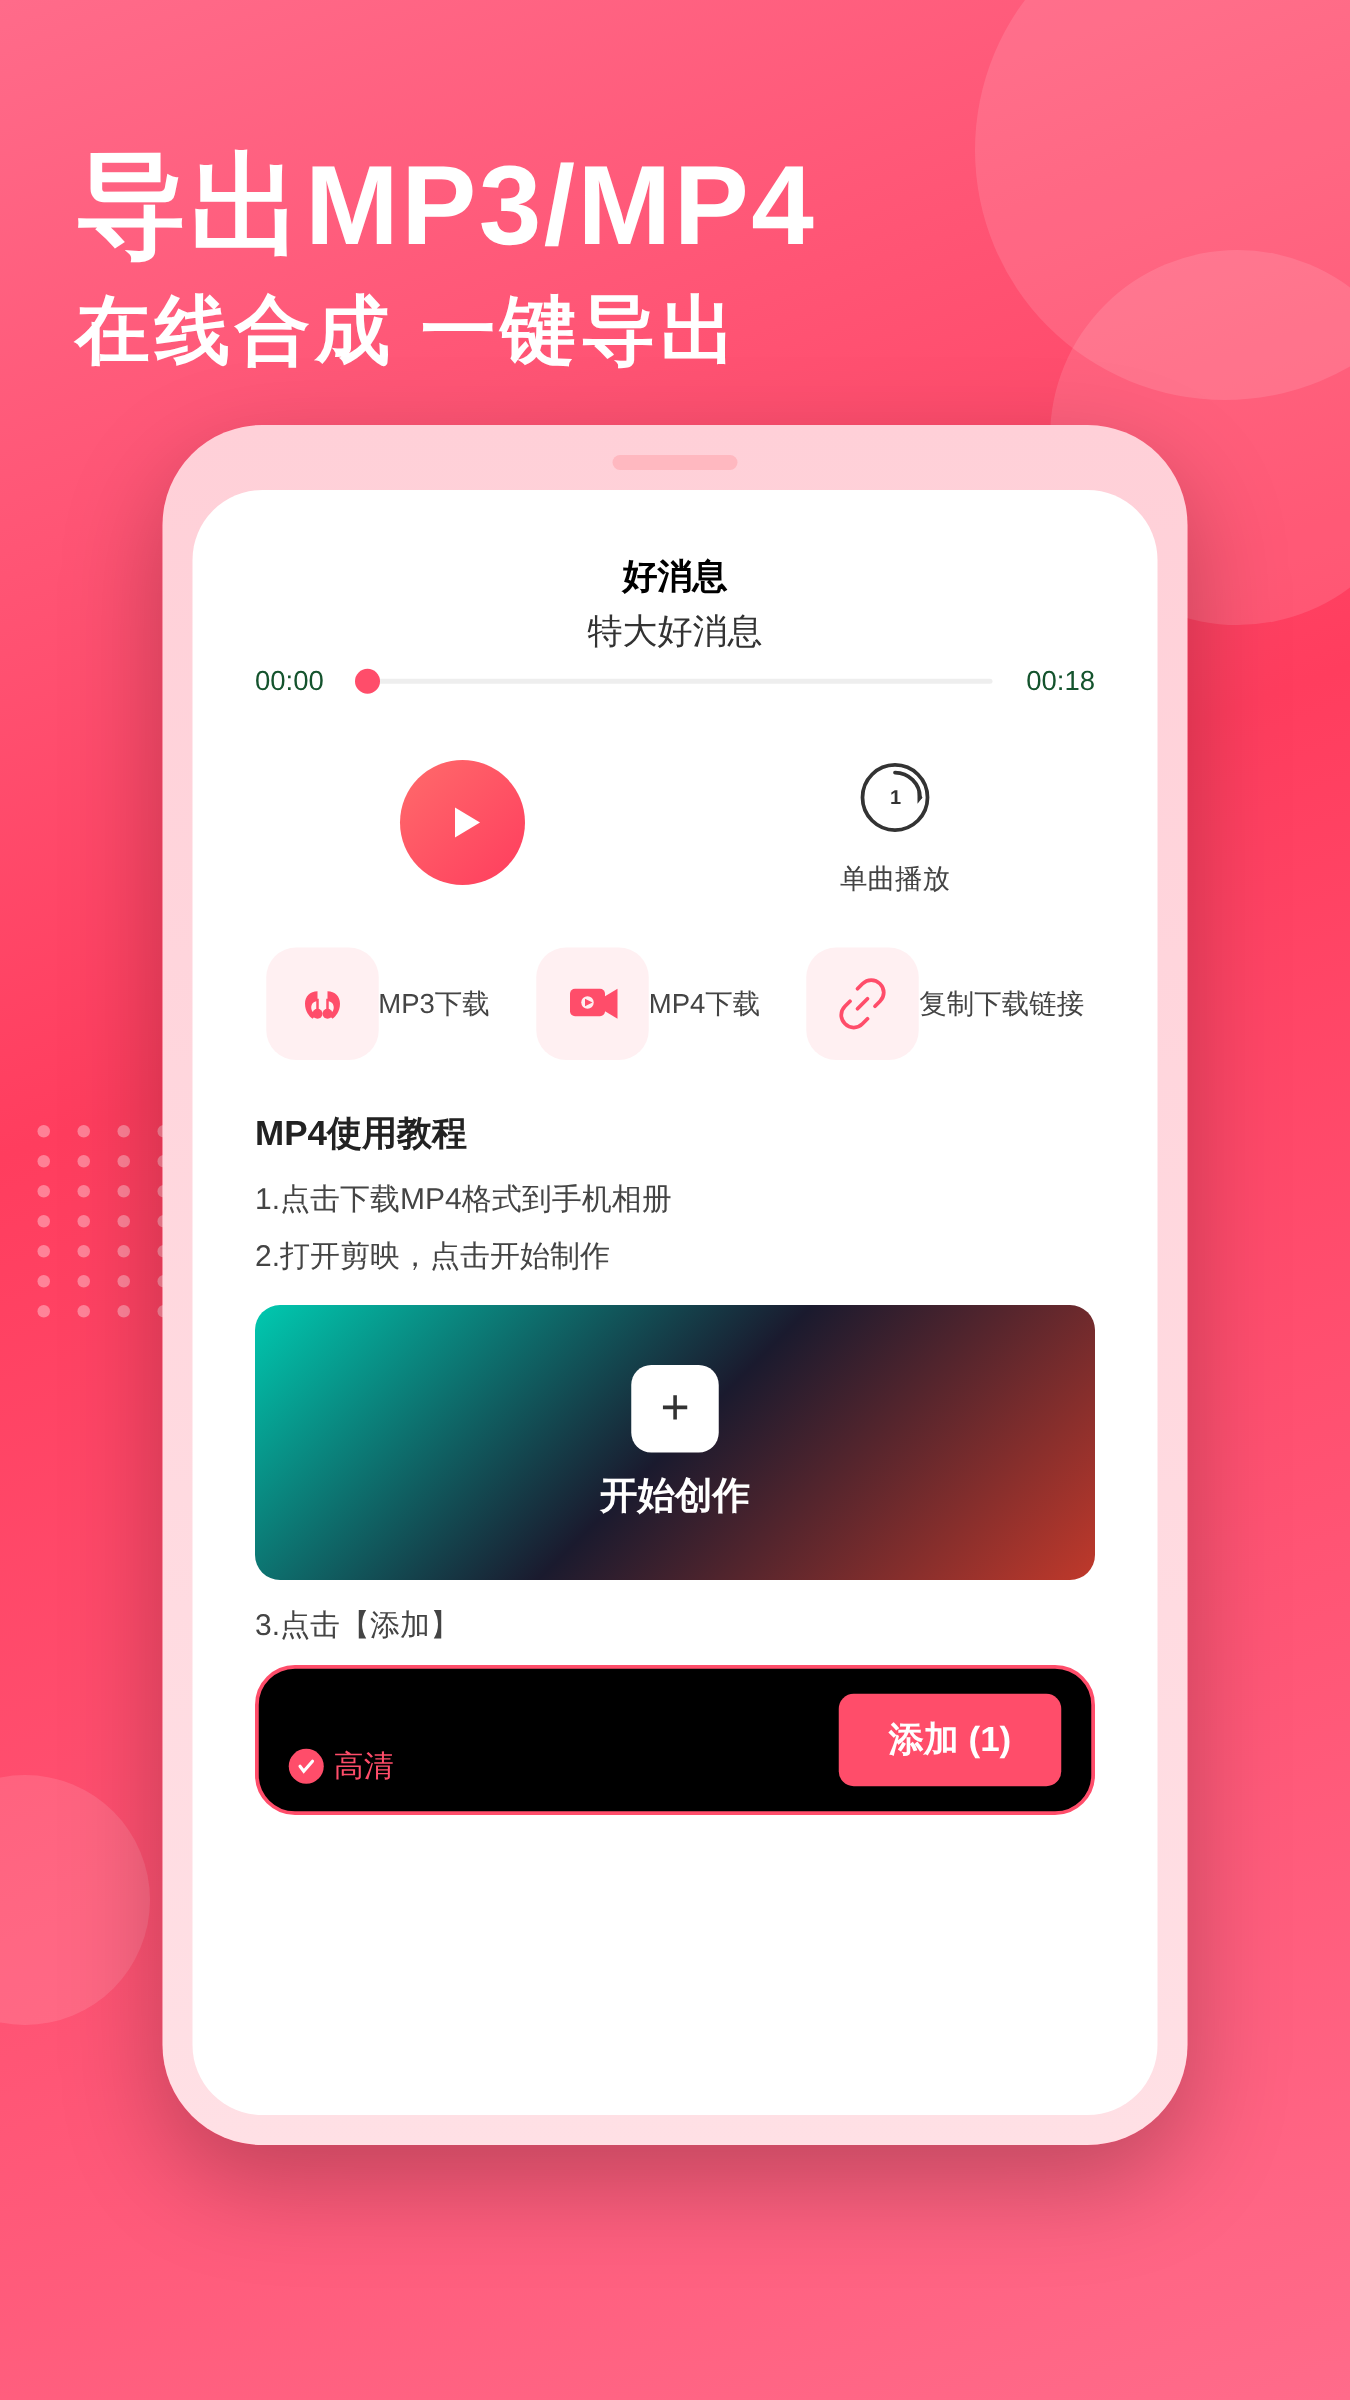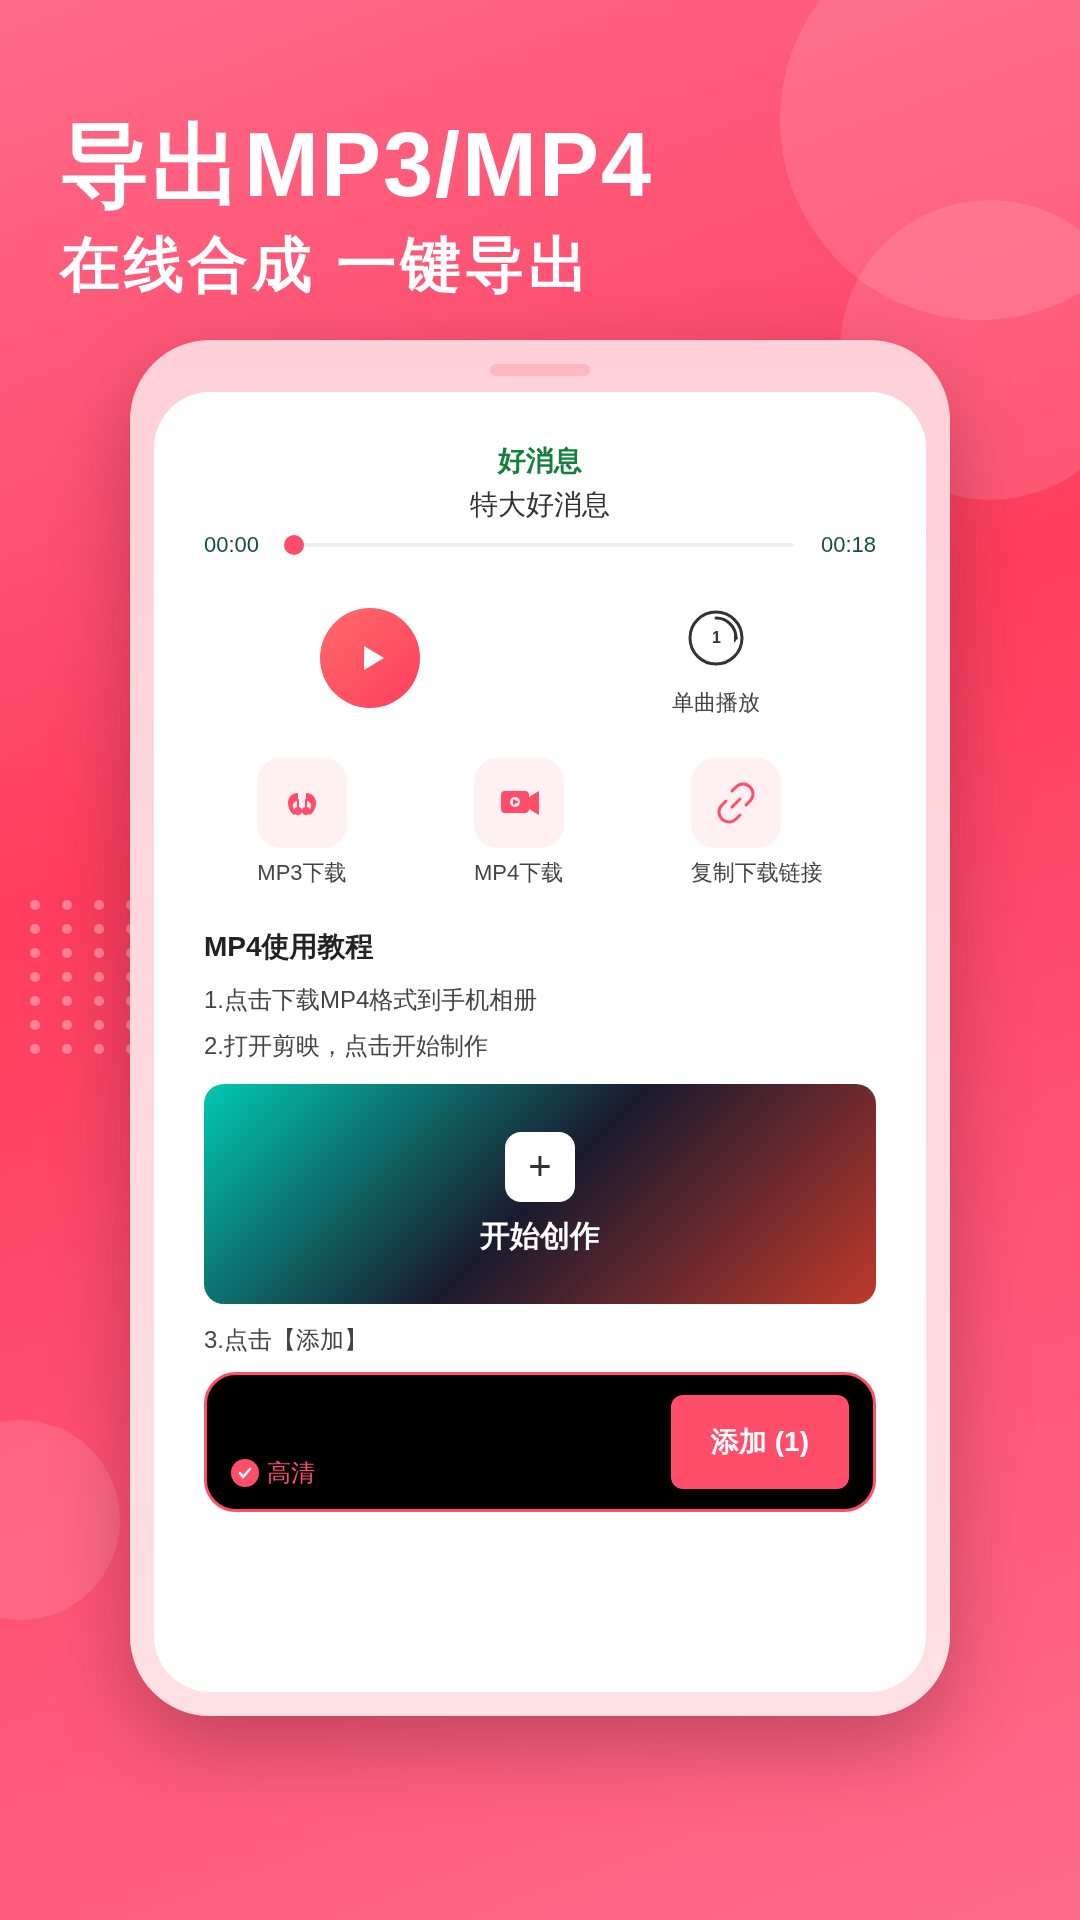--- a/index.html
+++ b/index.html
@@ -79,21 +79,21 @@
       background: #ffffff;
       border-radius: 56px;
       overflow: hidden;
       min-height: 1300px;
       padding: 50px 40px 40px;
     }
 
     
     .screen-good-news {
       text-align: center;
-      color: #15803d;
+      color: #000000;
       font-size: 28px;
       font-weight: 600;
       margin-bottom: 6px;
     }
     .screen-subtitle {
       text-align: center;
       color: #333;
       font-size: 28px;
       font-weight: 400;
       margin-bottom: 8px;
@@ -180,23 +180,21 @@
 
     
     .download-row {
       display: flex;
       justify-content: space-around;
       align-items: center;
       margin-bottom: 40px;
     }
     .download-item {
       display: flex;
-      flex-direction: column;
-      align-items: flex-start;
-      gap: 10px;
+      align-items: center;
     }
     .download-icon-wrap {
       width: 90px;
       height: 90px;
       background: #fff0f2;
       border-radius: 24px;
       display: flex;
       align-items: center;
       justify-content: center;
     }
@@ -286,21 +284,21 @@
       border-radius: 50%;
       display: flex;
       align-items: center;
       justify-content: center;
     }
     .add-btn {
       margin-left: auto;
       background: #ff4d6a;
       color: white;
       border-radius: 12px;
-      padding: 28px 40px;
+      padding: 18px 40px;
       font-size: 28px;
       font-weight: 700;
       border: none;
       cursor: pointer;
     }
 
     
     .dot-grid {
       position: absolute;
       left: 30px;

